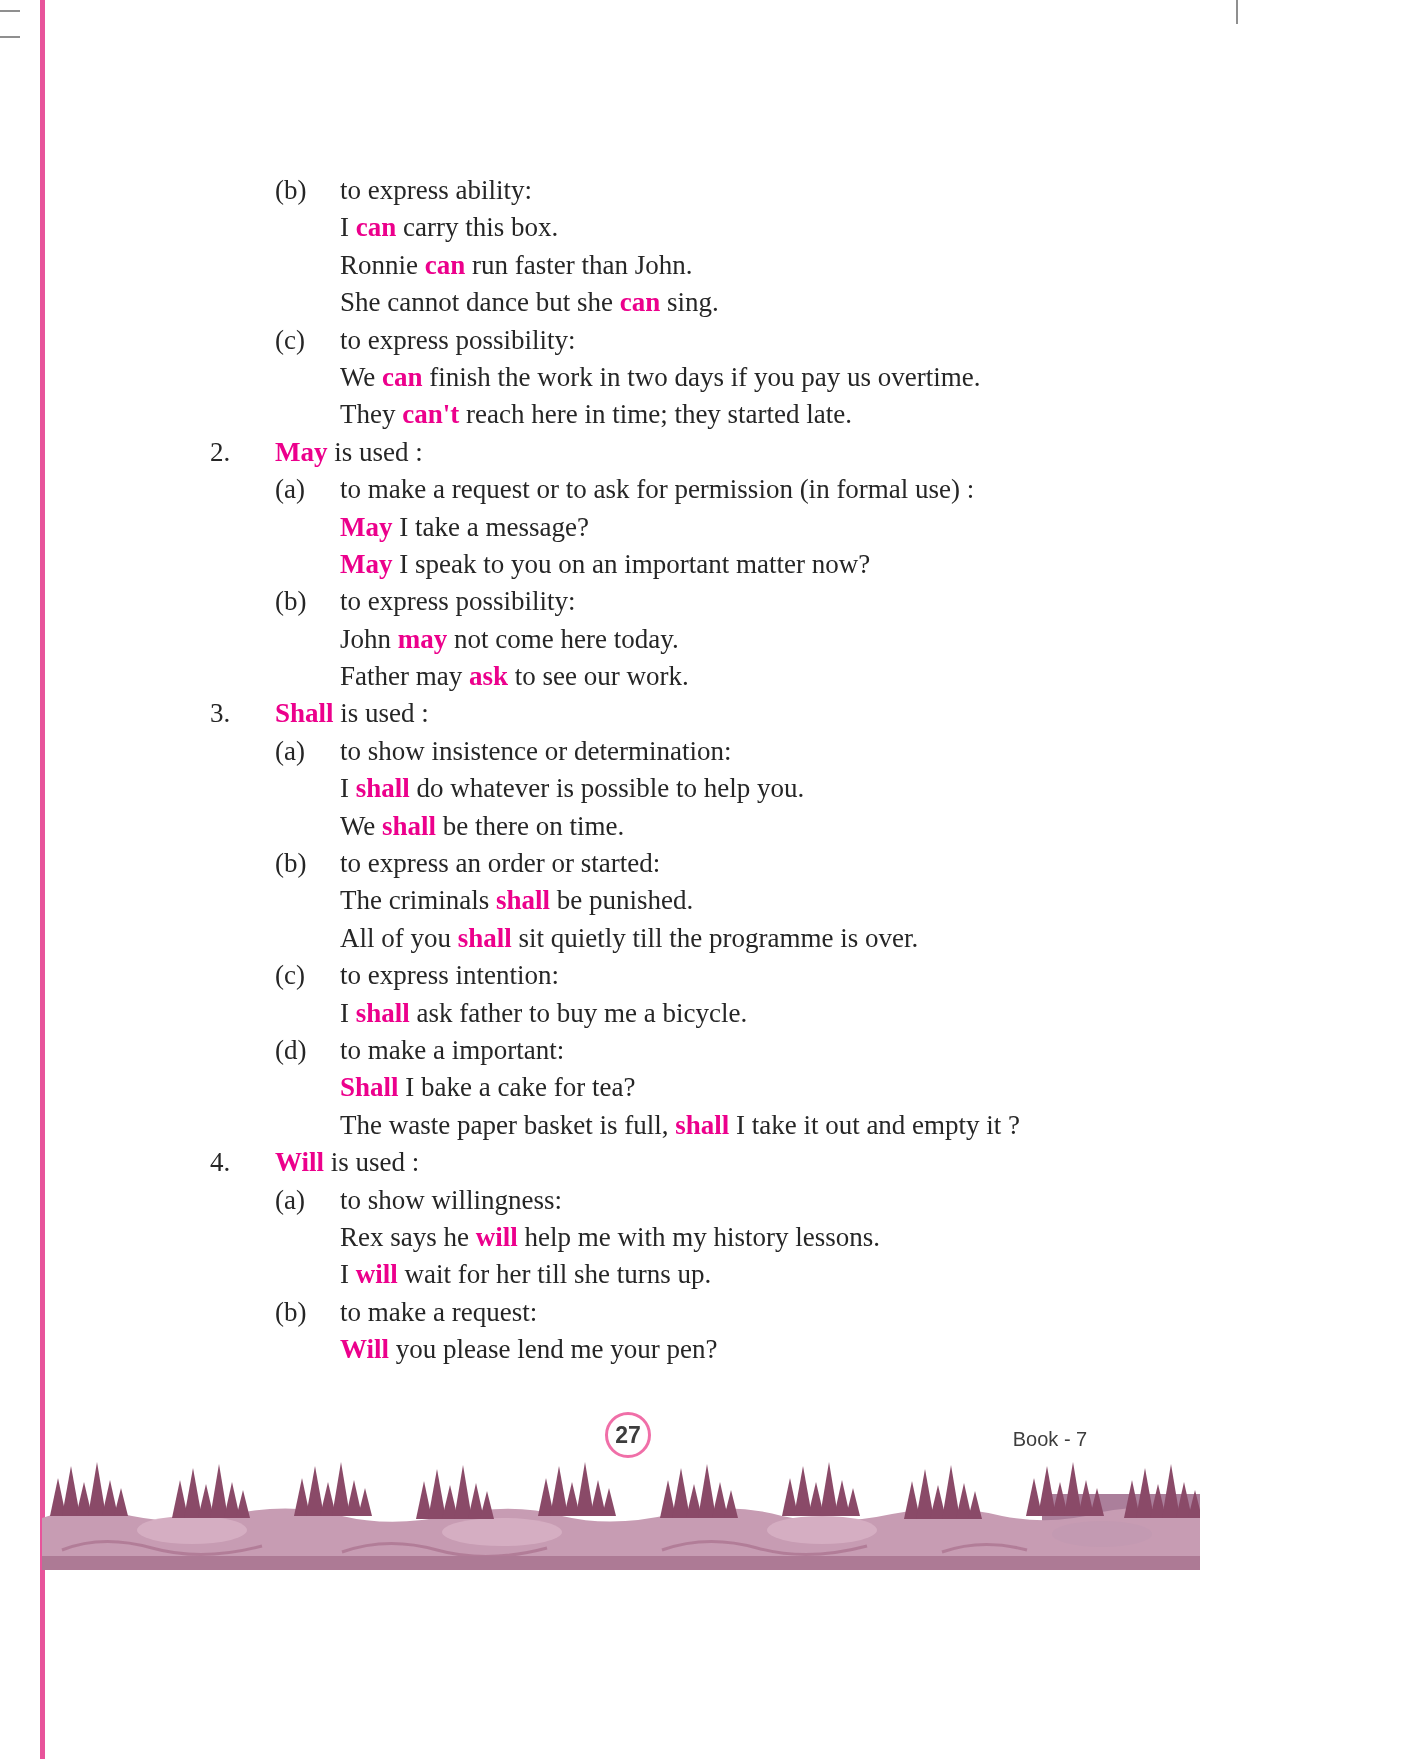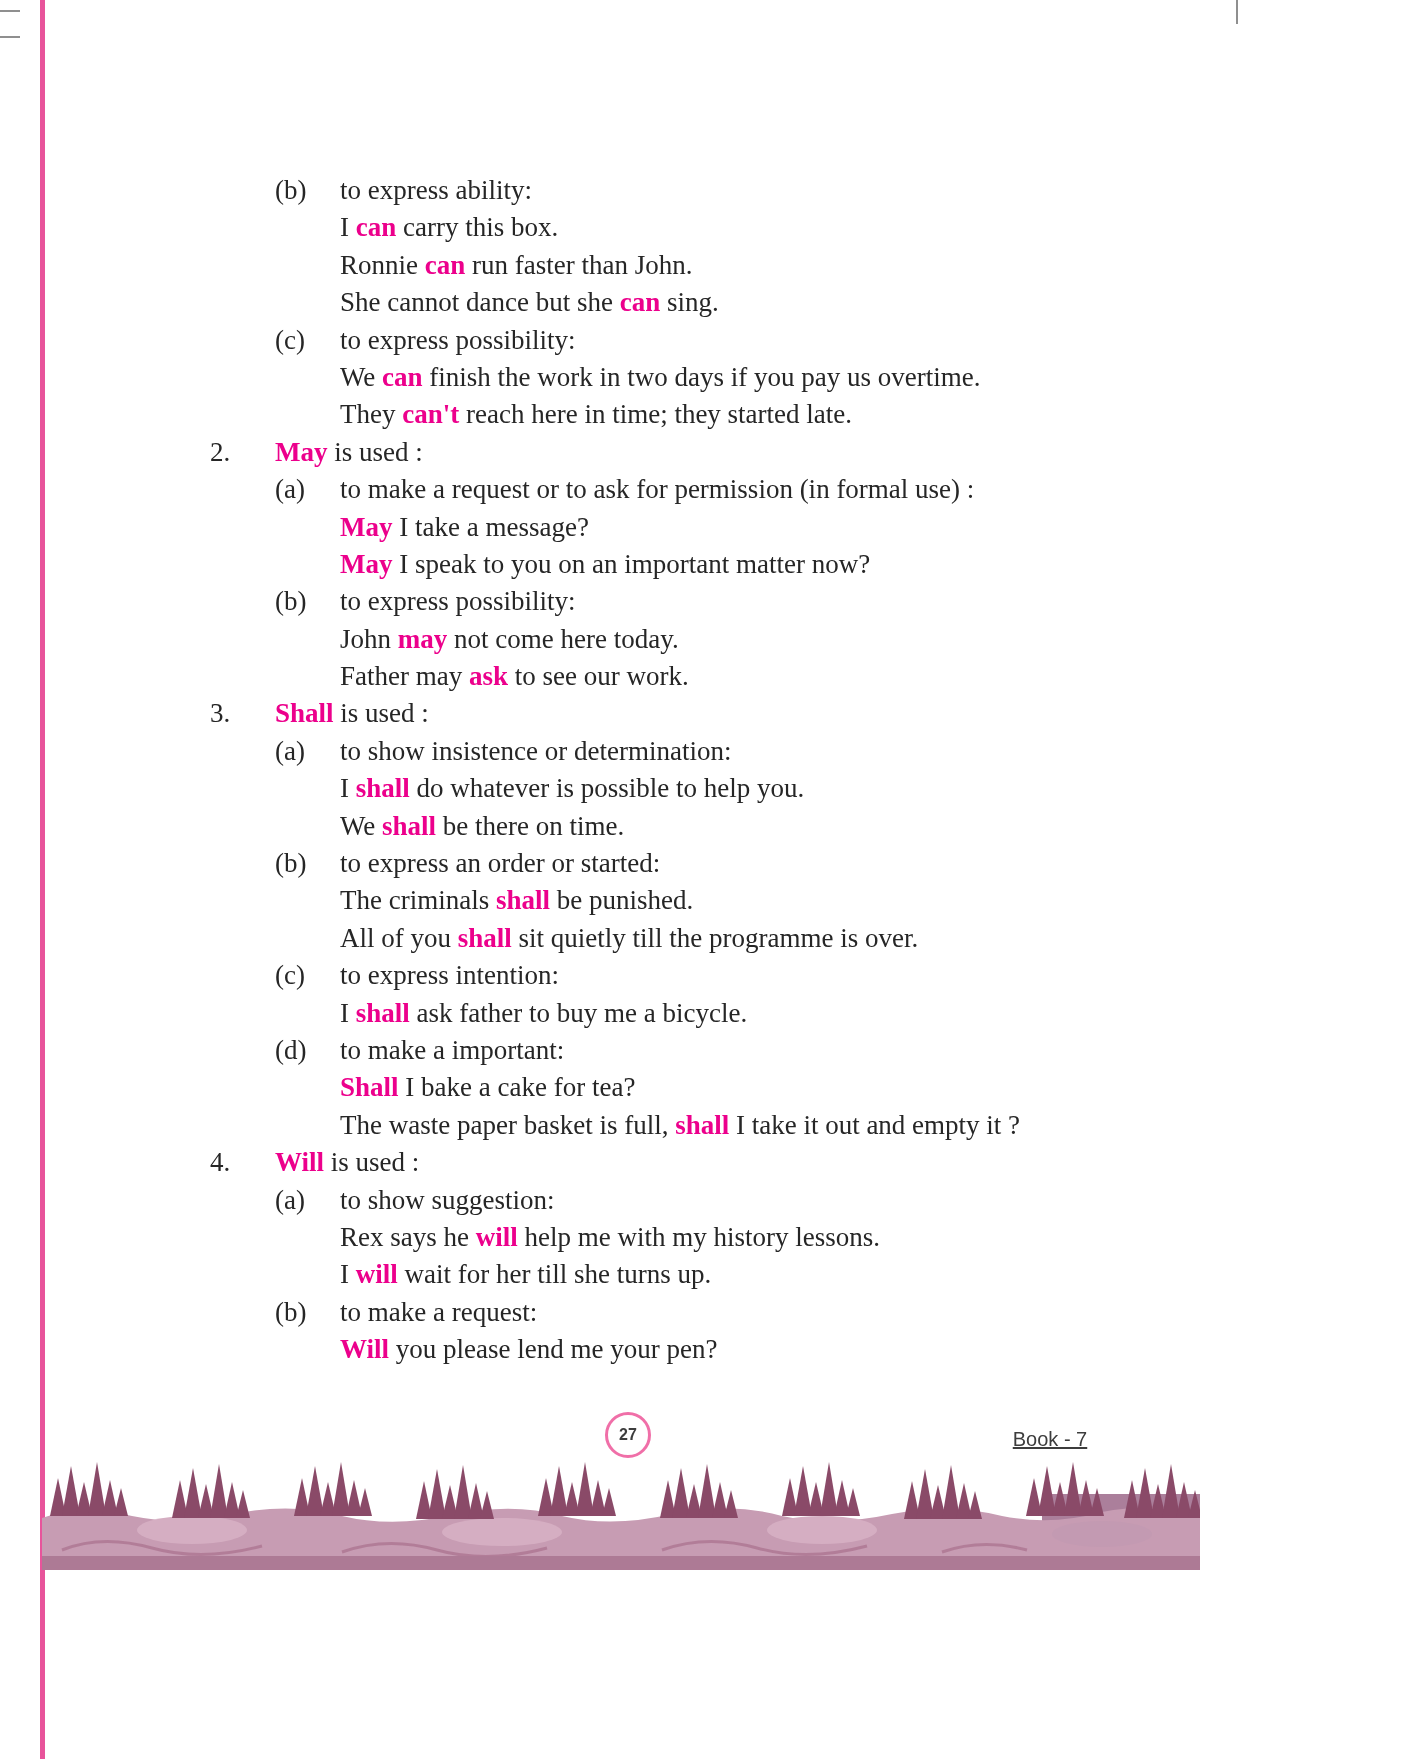--- a/index.html
+++ b/index.html
@@ -52,32 +52,31 @@
   
   .page-circle {
     position: absolute;
     left: 605px; top: 1412px;
     width: 46px; height: 46px;
     border-radius: 50%;
     background: #ffffff;
     border: 3px solid #F06FA8;
     display: flex; align-items: center; justify-content: center;
     font-family: "Liberation Sans", sans-serif;
-    font-size: 16px; font-weight: bold; color: #3d3d3d;
+    font-size: 23px; font-weight: bold; color: #3d3d3d;
     z-index: 6;
   }
   .book-label {
     position: absolute;
     left: 985px; top: 1428px;
     width: 130px;
     text-align: center;
     font-family: "Liberation Sans", sans-serif;
     font-size: 20px; color: #3d3d3d;
     z-index: 6;
-    text-decoration: underline;
   }
   .forest {
     position: absolute;
     left: 42px; top: 1452px;
     width: 1158px; height: 118px;
     z-index: 4;
   }
 </style>
 </head>
 <body>
@@ -110,21 +109,21 @@
       <div class="line plain"><span class="text">We <b class="hl">shall</b> be there on time.</span></div>
       <div class="line letter"><span class="marker">(b)</span><span class="text">to express an order or started:</span></div>
       <div class="line plain"><span class="text">The criminals <b class="hl">shall</b> be punished.</span></div>
       <div class="line plain"><span class="text">All of you <b class="hl">shall</b> sit quietly till the programme is over.</span></div>
       <div class="line letter"><span class="marker">(c)</span><span class="text">to express intention:</span></div>
       <div class="line plain"><span class="text">I <b class="hl">shall</b> ask father to buy me a bicycle.</span></div>
       <div class="line letter"><span class="marker">(d)</span><span class="text">to make a important:</span></div>
       <div class="line plain"><span class="text"><b class="hl">Shall</b> I bake a cake for tea?</span></div>
       <div class="line plain"><span class="text">The waste paper basket is full, <b class="hl">shall</b> I take it out and empty it ?</span></div>
       <div class="line num"><span class="marker">4.</span><span class="text"><b class="hl">Will</b> is used :</span></div>
-      <div class="line letter"><span class="marker">(a)</span><span class="text">to show suggestion:</span></div>
+      <div class="line letter"><span class="marker">(a)</span><span class="text">to show willingness:</span></div>
       <div class="line plain"><span class="text">Rex says he <b class="hl">will</b> help me with my history lessons.</span></div>
       <div class="line plain"><span class="text">I <b class="hl">will</b> wait for her till she turns up.</span></div>
       <div class="line letter"><span class="marker">(b)</span><span class="text">to make a request:</span></div>
       <div class="line plain"><span class="text"><b class="hl">Will</b> you please lend me your pen?</span></div>
     </div>
 </main>
 
 <footer>
   <div class="page-circle">
     <span>27</span>

